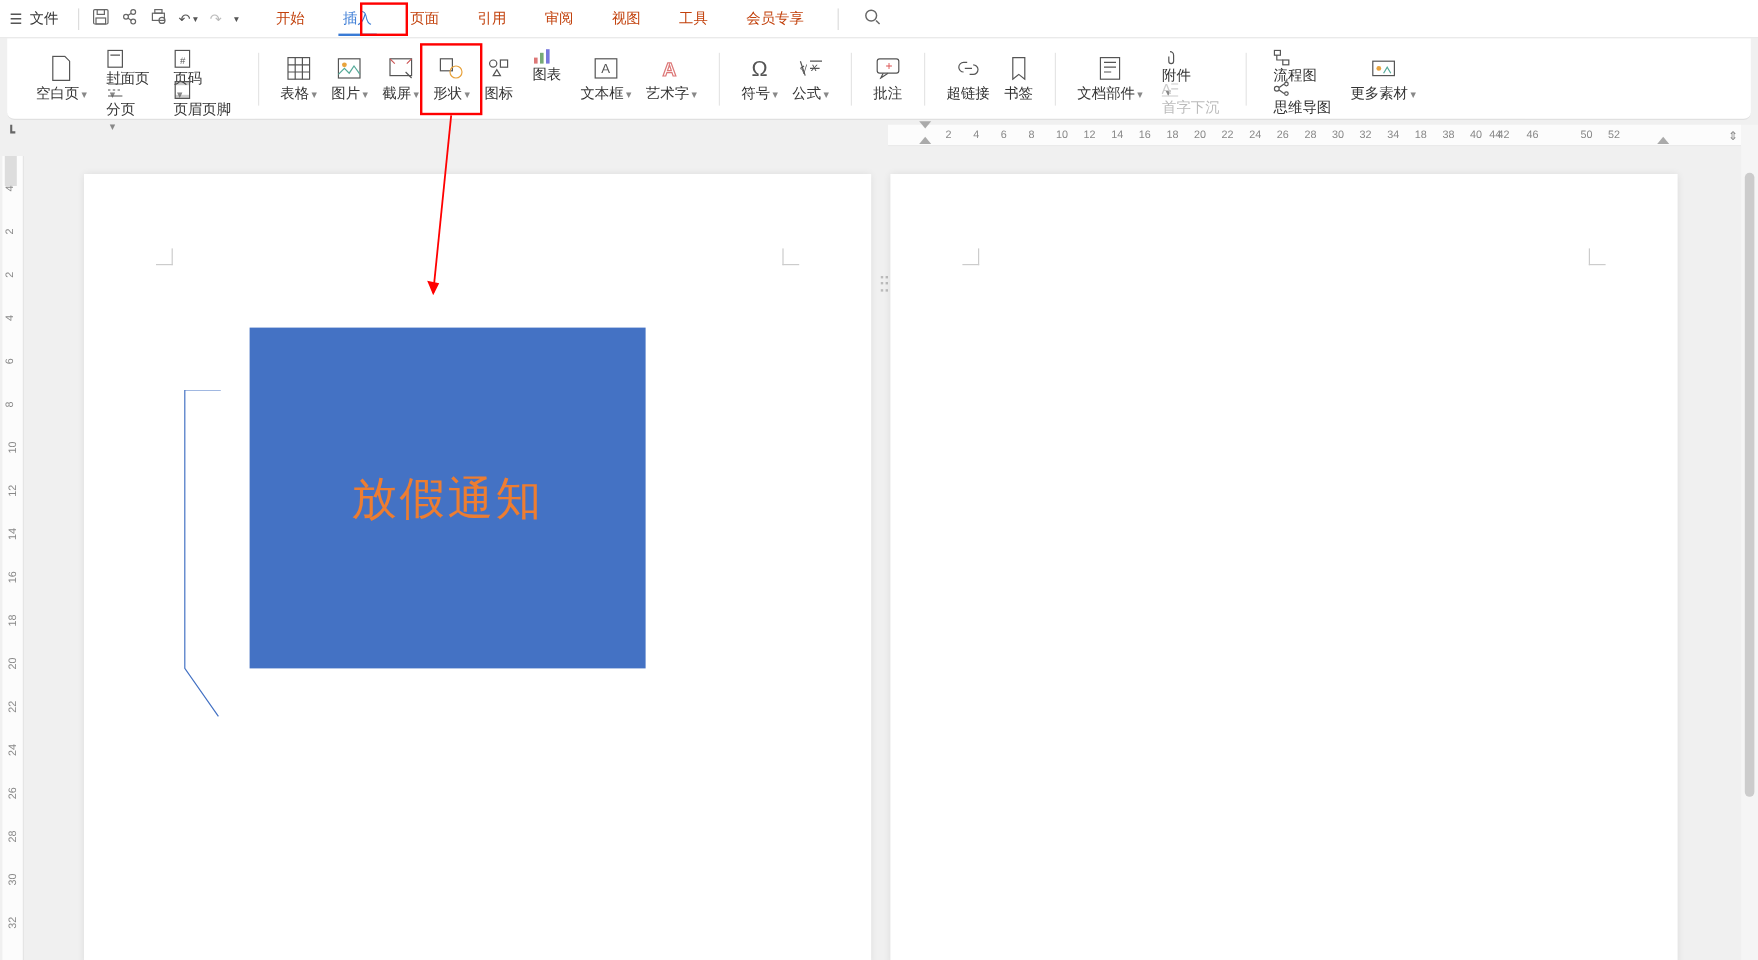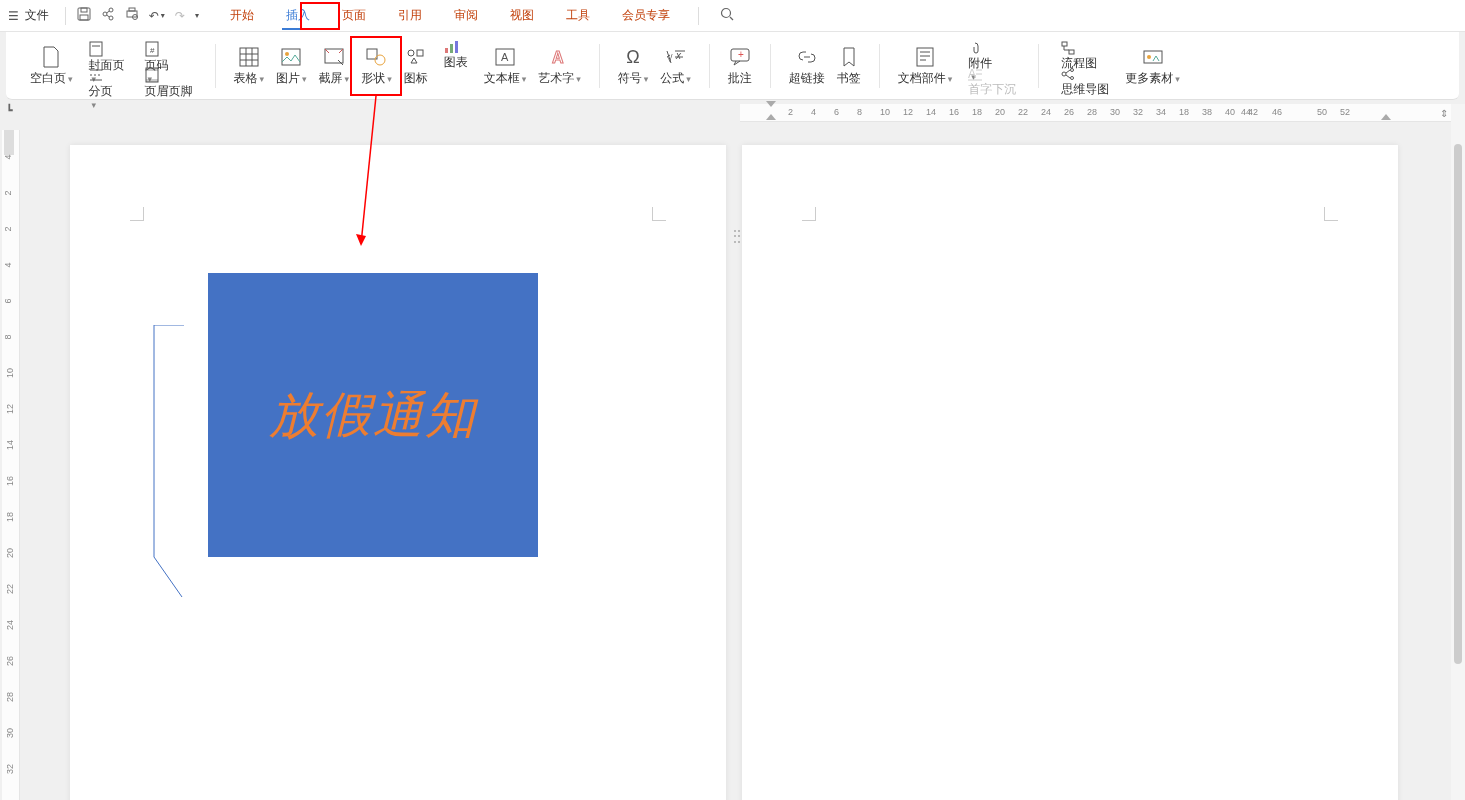--- a/index.html
+++ b/index.html
@@ -206,25 +206,24 @@
 
 
 .blue-shape {
   position: absolute;
   left: 138px; top: 128px;
   width: 330px; height: 284px;
   background: #4472c4;
   display: flex; align-items: center; justify-content: center;
 }
 .blue-shape .shape-text {
-  font-size: 50px;
+  font-size: 38px;
   font-weight: 400;
   color: #ed7d31;
   letter-spacing: 2px;
-  font-style: italic;
 }
 
 .thin-line-shape {
   position: absolute;
   left: 82px; top: 180px;
 }
 .thin-line-shape svg { display: block; }
 .red-arrow-line {
   position: absolute; left: 0; top: 0;
   width: 30px; height: 160px;

